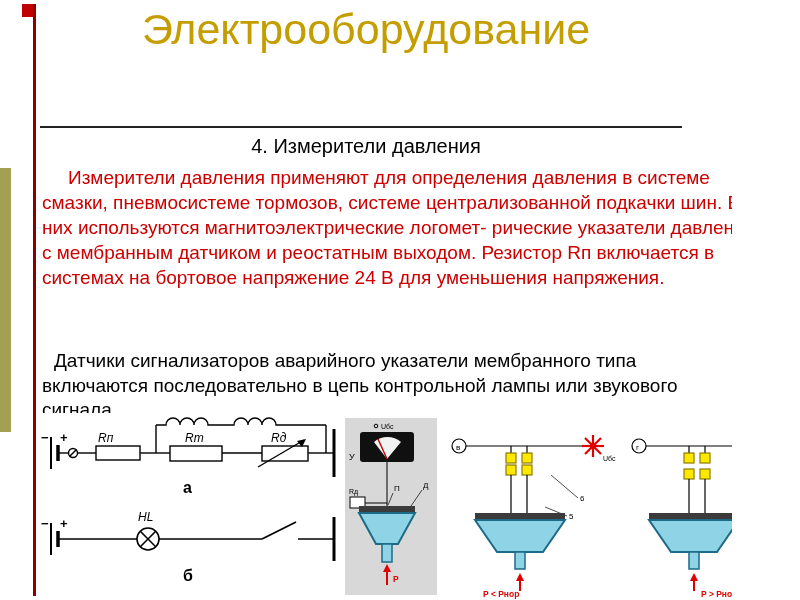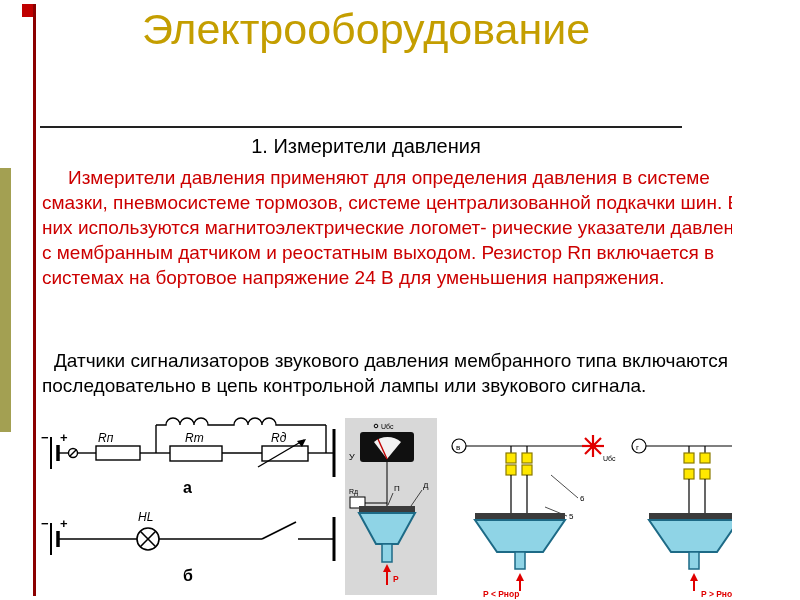--- a/index.html
+++ b/index.html
@@ -37,25 +37,25 @@
   <div class="corner-square"></div>
   <div class="vline"></div>
   <div class="olive"></div>
 
   <div class="title">
     <span>Электрооборудование</span><br>
   </div>
 
   <div class="rule"></div>
 
-  <div class="subtitle">1. Измерители давления</div>
+  <div class="subtitle">4. Измерители давления</div>
 
   <div class="para red">Измерители давления применяют для определения давления в системе смазки, пневмосистеме тормозов, системе централизованной подкачки шин. В них используются магнитоэлектрические логомет- рические указатели давления с мембранным датчиком и реостатным выходом. Резистор Rп включается в системах на бортовое напряжение 24 В для уменьшения напряжения.</div>
 
-  <div class="para black">Датчики сигнализаторов звукового давления мембранного типа включаются последовательно в цепь контрольной лампы или звукового сигнала.</div>
+  <div class="para black">Датчики сигнализаторов аварийного указатели мембранного типа включаются последовательно в цепь контрольной лампы или звукового сигнала.</div>
 
   <div class="figures">
 
     <svg class="circuits" viewBox="0 0 300 187" width="300" height="187">
       <g stroke="#000" fill="none" stroke-width="1.4">
         <text class="sign" x="3" y="29">−</text>
         <text class="sign" x="22" y="29">+</text>
         <g>
           <line x1="13" y1="24" x2="13" y2="56" stroke-width="2"></line>
           <line x1="20" y1="32" x2="20" y2="48" stroke-width="3.5"></line>

